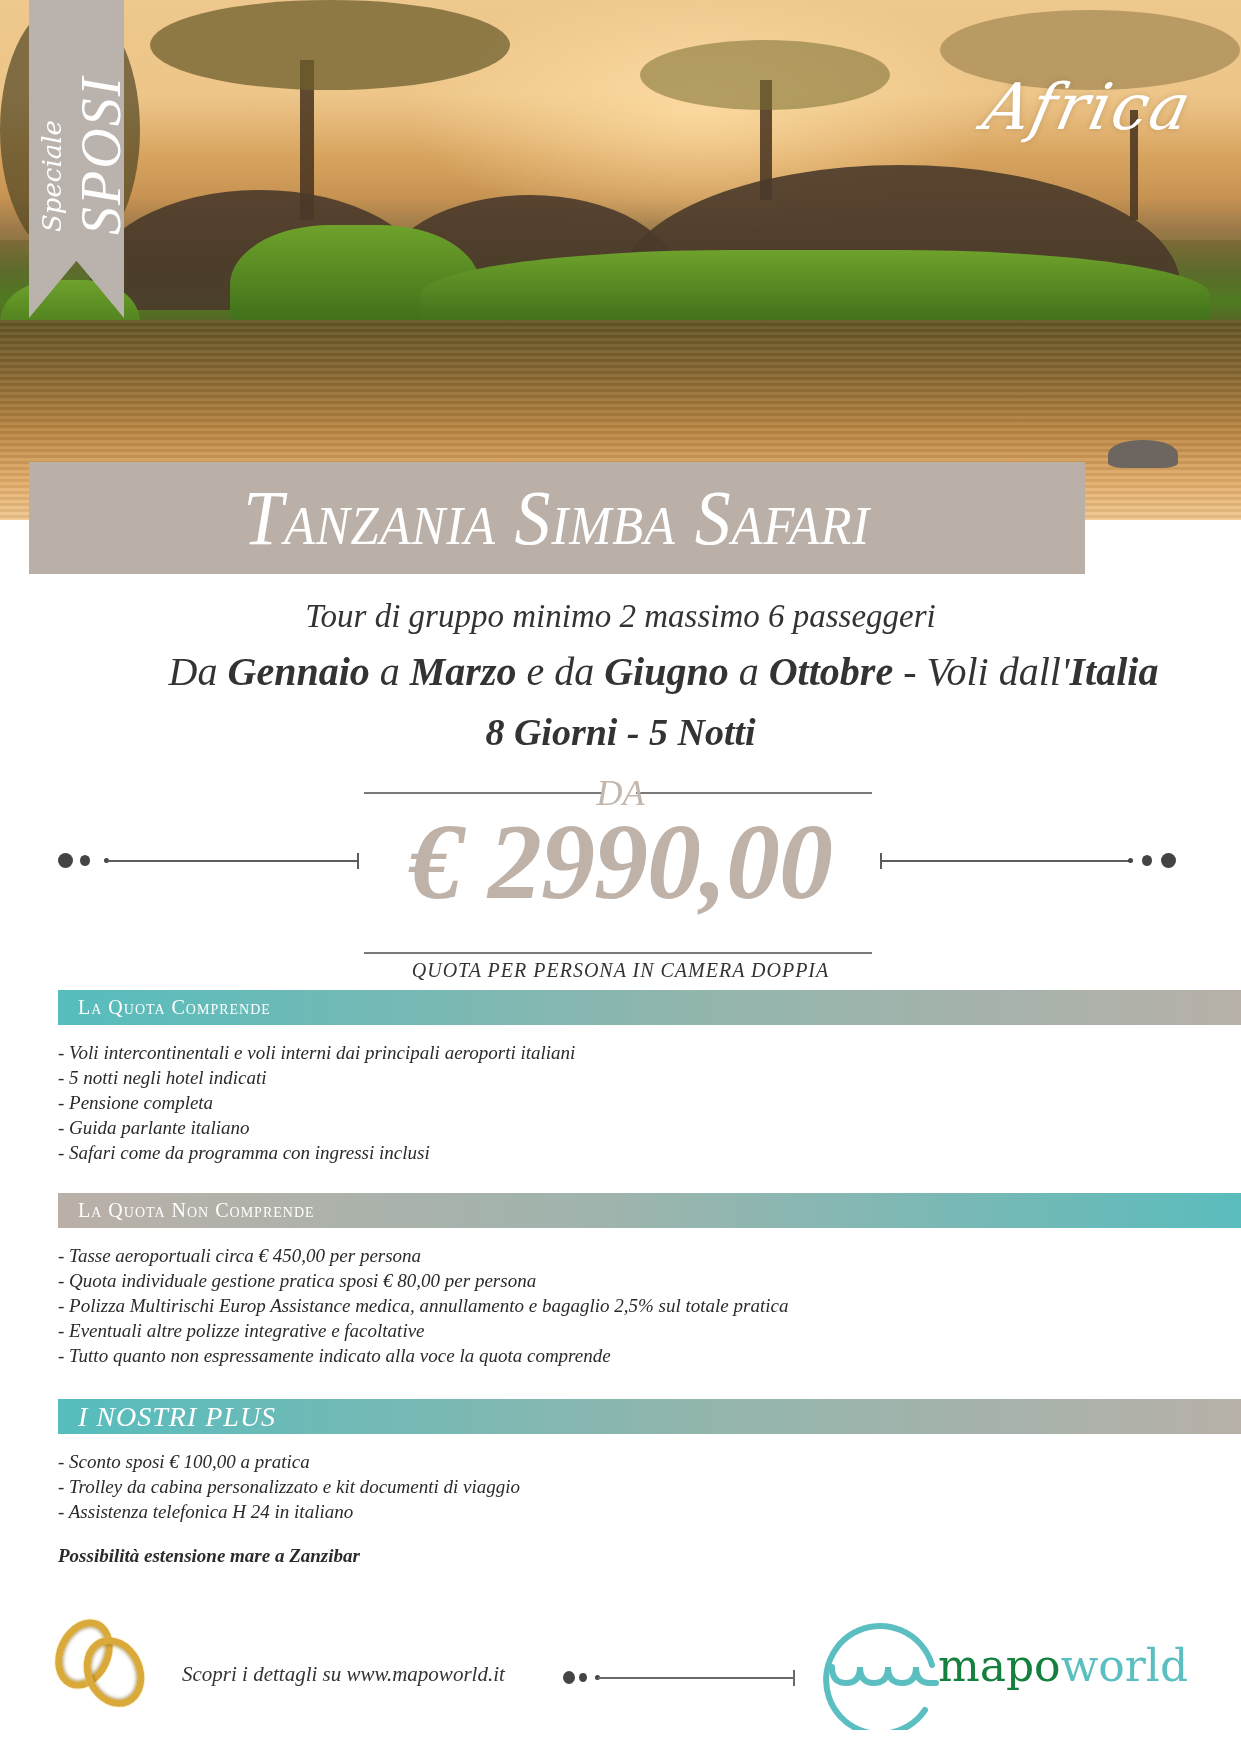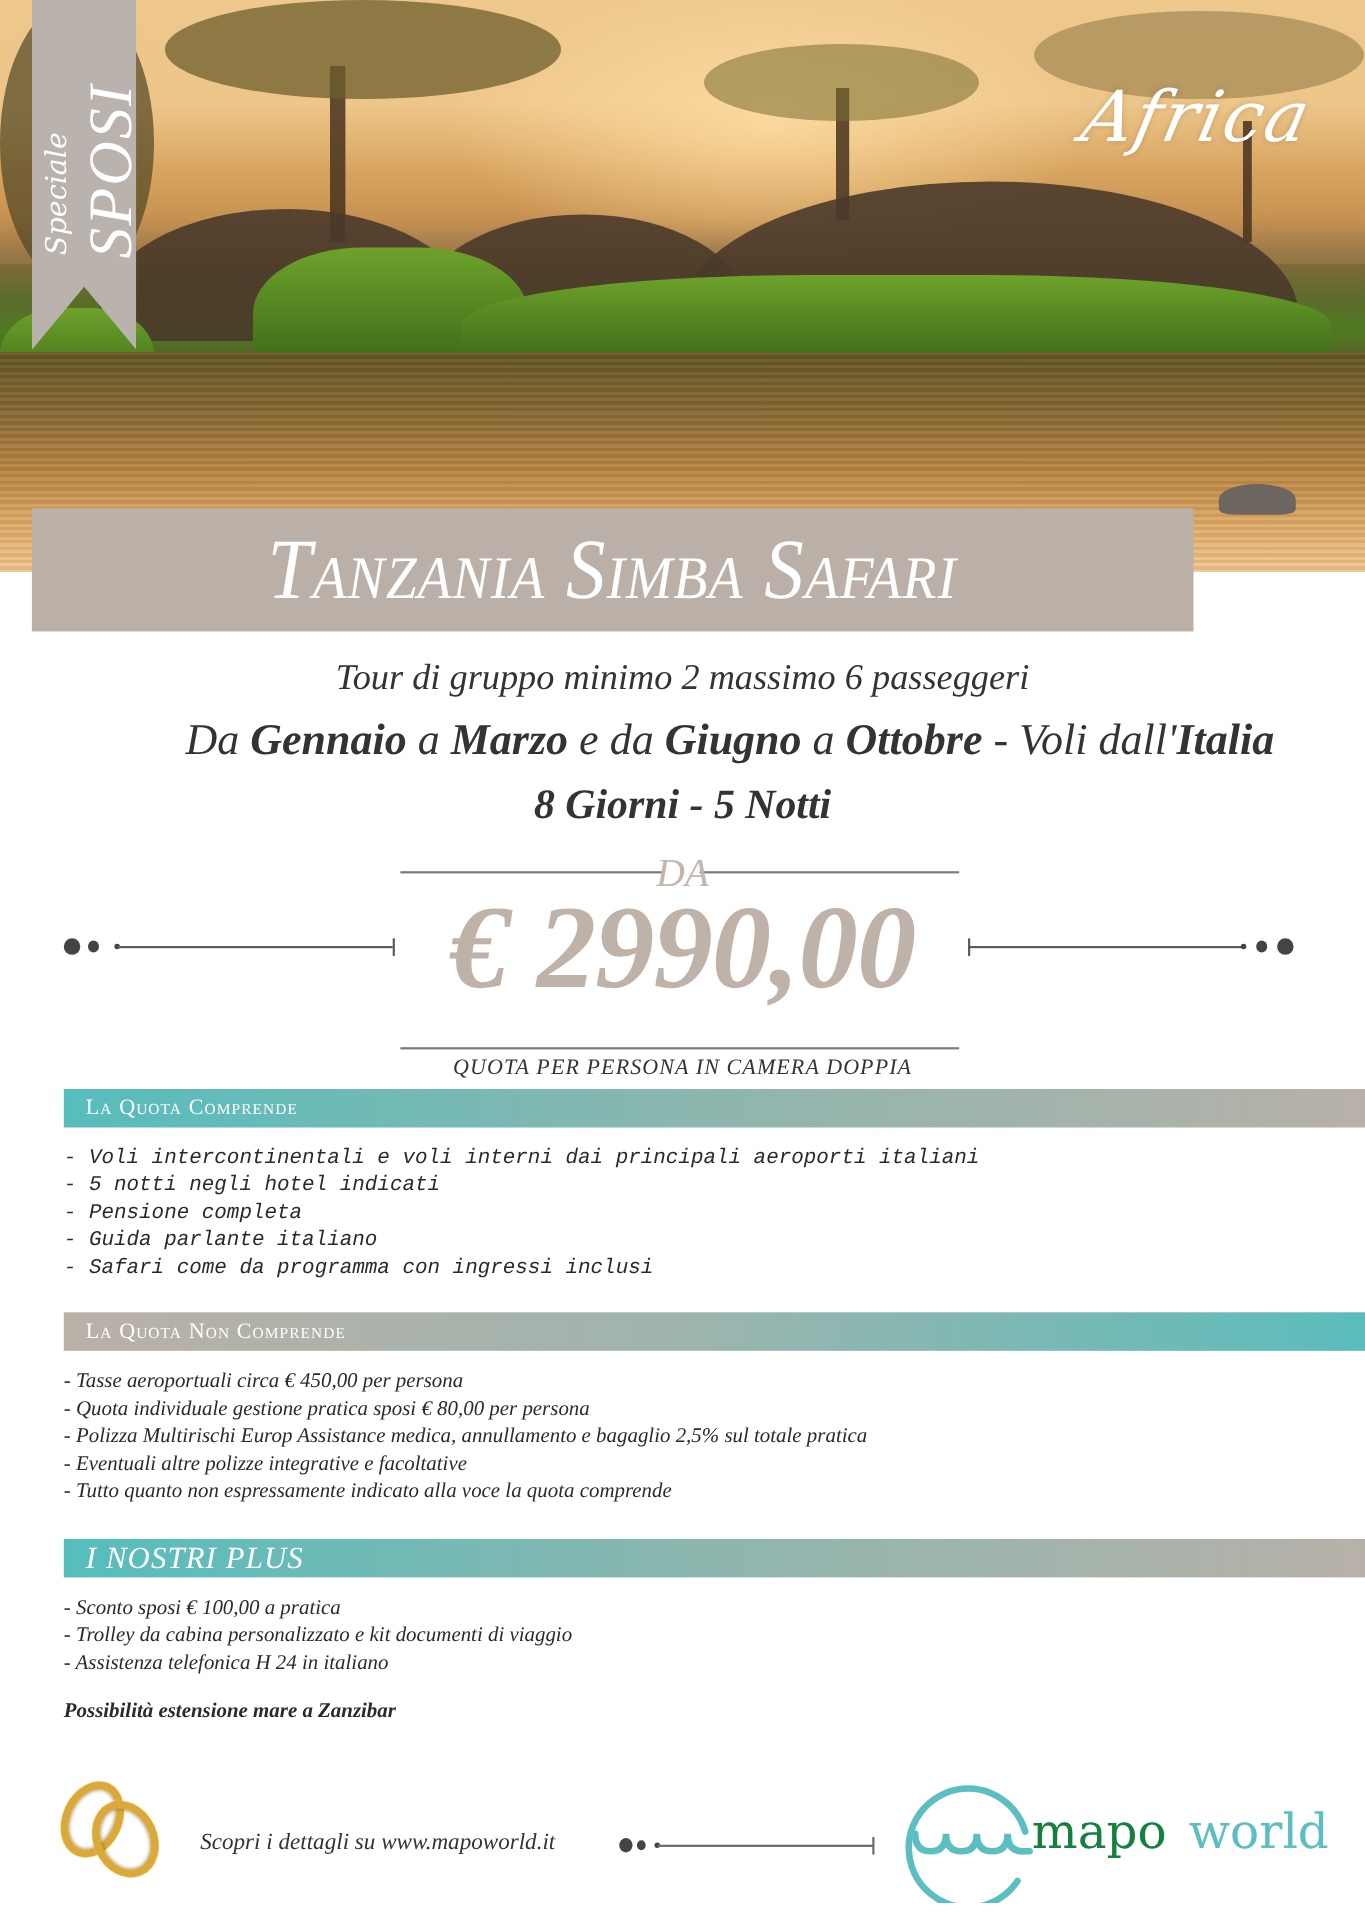--- a/index.html
+++ b/index.html
@@ -130,21 +130,21 @@
   .ring { position: absolute; border-radius: 50%; border: 7px solid #d9a93a; box-shadow: inset 0 0 4px #8a6410, 0 0 2px #f2d27a; }
   .footer-text {
     position: absolute; left: 182px; top: 1662px; font-size: 21px; font-style: italic; color: #333;
     font-family: "Liberation Serif", serif;
   }
   .logo { position: absolute; left: 820px; top: 1615px; width: 360px; height: 115px; }
   .logo-text {
     position: absolute; left: 938px; top: 1640px; font-size: 44px; font-family: "DejaVu Serif", serif;
   }
   .logo-text .mapo { color: #15803d; }
-  .logo-text .world { color: #5bbfc1; margin-left: 20px; }
+  .logo-text .world { color: #5bbfc1; }
 </style>
 </head>
 <body>
 
 <div class="hero">
   <div class="mist"></div>
 
   <div class="trunk" style="left:300px;top:60px;width:14px;height:160px;"></div>
   <div class="tree" style="left:150px;top:0px;width:360px;height:90px;"></div>
   <div class="trunk" style="left:760px;top:80px;width:12px;height:120px;"></div>
@@ -198,21 +198,21 @@
   <div class="cap" style="left:880px;"></div>
   <div class="connector" style="left:880px;width:250px;"></div>
   <div class="dot" style="left:1128px;top:78px;width:5px;height:5px;"></div>
   <div class="dot" style="left:1142px;top:75px;width:10px;height:11px;"></div>
   <div class="dot" style="left:1161px;top:73px;width:15px;height:15px;"></div>
 </div>
 
 <div class="sec-bar teal-left" style="top:990px;">
   <span>La Quota Comprende</span>
 </div>
-<ul class="list" style="top:1040px;font-family:Liberation Mono, monospace;">
+<ul class="list" style="top:1040px;">
   <li>- Voli intercontinentali e voli interni dai principali aeroporti italiani</li>
   <li>- 5 notti negli hotel indicati</li>
   <li>- Pensione completa</li>
   <li>- Guida parlante italiano</li>
   <li>- Safari come da programma con ingressi inclusi</li>
 </ul>
 
 <div class="sec-bar teal-right" style="top:1193px;">
   <span>La Quota Non Comprende</span>
 </div>

